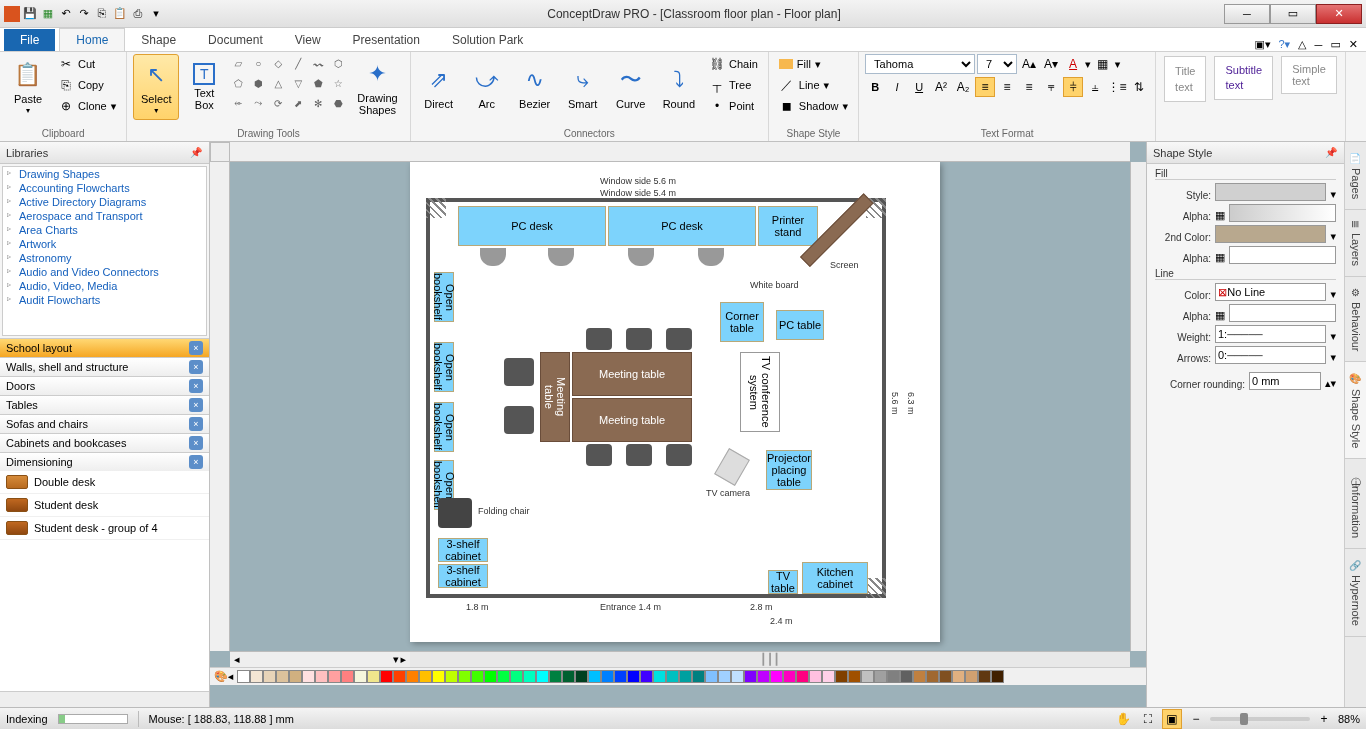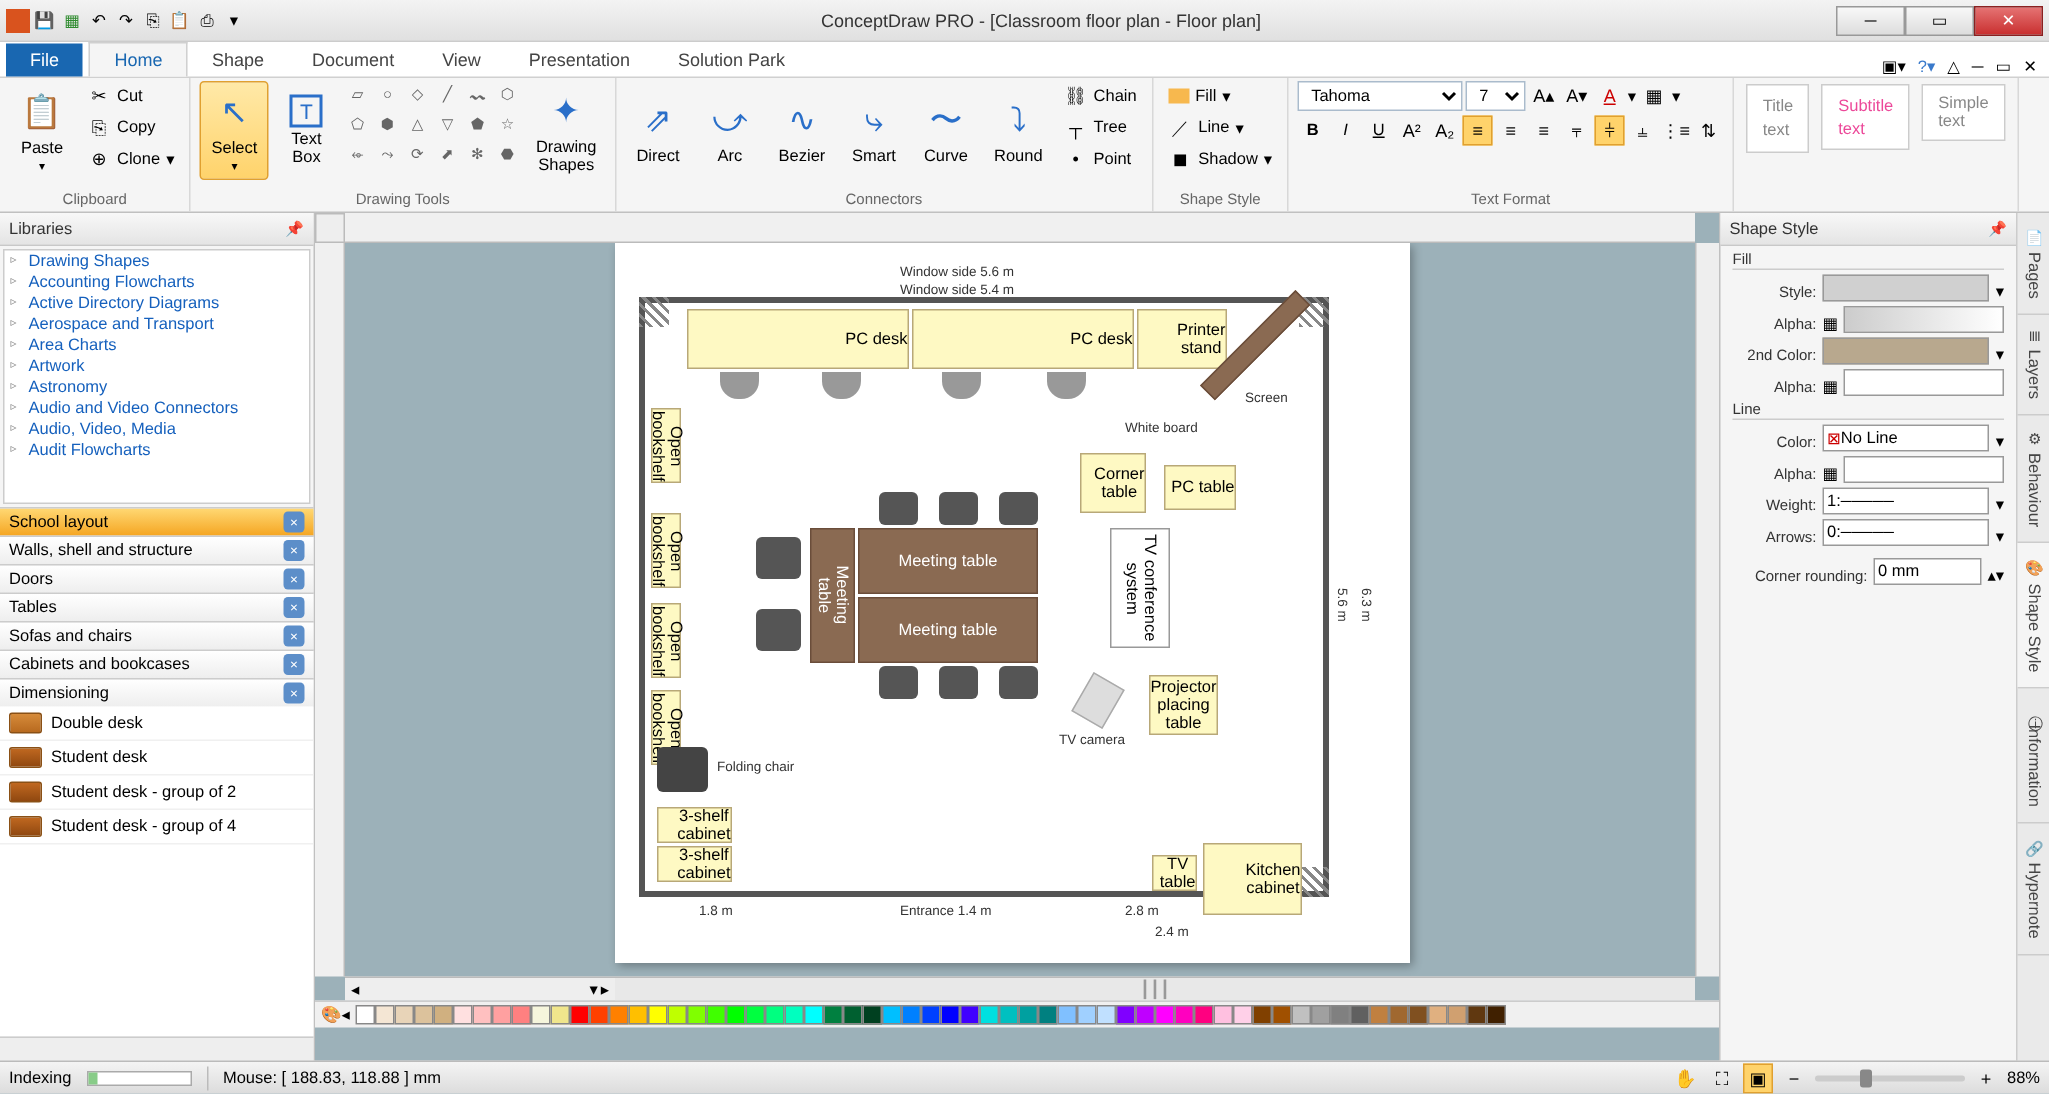--- a/index.html
+++ b/index.html
@@ -57,21 +57,21 @@
 
 .canvas-area { flex:1; display:flex; flex-direction:column; background:#9cb1b9; position:relative; }
 .rulers-corner { position:absolute; top:0; left:0; width:20px; height:20px; background:#eee; border:1px solid #bbb; z-index:2; }
 .ruler-h { position:absolute; top:0; left:20px; right:16px; height:20px; background:#f0f0f0; border-bottom:1px solid #bbb; z-index:2; }
 .ruler-v { position:absolute; top:20px; left:0; width:20px; bottom:56px; background:#f0f0f0; border-right:1px solid #bbb; z-index:2; }
 .canvas-scroll { position:absolute; top:20px; left:20px; right:16px; bottom:56px; overflow:hidden; }
 .page { position:absolute; left:180px; top:0; width:530px; height:480px; background:#fff; box-shadow:2px 2px 6px rgba(0,0,0,.3); }
 .floor { position:absolute; left:16px; top:36px; width:460px; height:400px; border:4px solid #555; background:#fff; }
 .fp-label { position:absolute; font-size:9px; color:#333; white-space:nowrap; }
 .fp-obj { position:absolute; font-size:8px; display:flex; align-items:center; justify-content:center; text-align:center; }
-.desk { background:#fef9c3; border:1px solid #b8a878;justify-content:flex-end; }
+.desk { background:#7dd3fc; border:1px solid #b8a878; }
 .brown { background:#8a6a52; border:1px solid #6a4d3a; color:#fff; }
 .grey { background:#ddd; border:1px solid #aaa; }
 .vscroll { position:absolute; top:20px; right:0; width:16px; bottom:56px; background:#eee; border-left:1px solid #bbb; }
 .tabbar { position:absolute; bottom:40px; left:20px; right:16px; height:16px; background:#eee; border-top:1px solid #bbb; display:flex; }
 .hscroll2 { flex:1; background:#e8e8e8; display:flex; align-items:center; }
 .palette-row { position:absolute; bottom:22px; left:0; right:0; height:18px; background:#f0f0f0; border-top:1px solid #ccc; display:flex; align-items:center; padding-left:4px; gap:0; }
 .sw { width:13px; height:13px; border:1px solid #888; cursor:pointer; }
 
 .right-panel { width:220px; background:#f5f5f5; border-left:1px solid #c0c0c0; display:flex; }
 .side-tabs { width:22px; background:#eaeaea; border-left:1px solid #ccc; display:flex; flex-direction:column; }
@@ -275,21 +275,21 @@
         <span class="fmt-btn">⋮≡</span>
         <span class="fmt-btn">⇅</span>
       </div>
     </div>
     <div class="group-label">Text Format</div>
   </div>
   <div class="group">
     <div class="group-body">
       <div class="style-box" style="font-size:14px;color:#888"><span style="white-space:pre">Title
 text</span></div>
-      <div class="style-box" style="font-size:12px;color:#ec4899"><span style="white-space:pre">Subtitle
+      <div class="style-box" style="font-size:12px;color:#4c1d95"><span style="white-space:pre">Subtitle
 text</span></div>
       <div class="style-box" style="font-size:11px;color:#888"><span style="white-space:pre">Simple
 text</span></div>
     </div>
   </div>
 </div>
 
 <div class="workspace">
 
   <div class="left-panel">
@@ -341,24 +341,20 @@
       <div class="shape-item">
           <div class="shape-ico"></div>
           <span>Double desk</span>
         </div>
       <div class="shape-item">
           <div class="shape-ico" style="background:linear-gradient(#c06820,#904810)"></div>
           <span>Student desk</span>
         </div>
       <div class="shape-item">
           <div class="shape-ico" style="background:linear-gradient(#c06820,#904810)"></div>
-          <span>Student desk - group of 2</span>
-        </div>
-      <div class="shape-item">
-          <div class="shape-ico" style="background:linear-gradient(#c06820,#904810)"></div>
           <span>Student desk - group of 4</span>
         </div>
     </div>
     <div class="hscroll"></div>
   </div>
 
   <div class="canvas-area">
     <div class="rulers-corner"></div>
     <div class="ruler-h"></div>
     <div class="ruler-v"></div>
@@ -437,21 +433,21 @@
 
           <div class="fp-obj" style="left:8px;top:296px;width:34px;height:30px;background:#444;border-radius:4px"></div>
           <div class="fp-label" style="left:48px;top:304px">Folding chair</div>
 
           <div class="fp-obj desk" style="left:8px;top:336px;width:50px;height:24px;white-space:pre;font-size:7px"><span>3-shelf
 cabinet</span></div>
           <div class="fp-obj desk" style="left:8px;top:362px;width:50px;height:24px;white-space:pre;font-size:7px"><span>3-shelf
 cabinet</span></div>
           <div class="fp-obj desk" style="left:338px;top:368px;width:30px;height:24px;white-space:pre;font-size:7px"><span>TV
 table</span></div>
-          <div class="fp-obj desk" style="left:372px;top:360px;width:66px;height:48px;white-space:pre;font-size:8px"><span>Kitchen
+          <div class="fp-obj desk" style="left:372px;top:360px;width:66px;height:32px;white-space:pre;font-size:8px"><span>Kitchen
 cabinet</span></div>
         </div>
 
         <div class="fp-label" style="top:440px;left:56px">1.8 m</div>
         <div class="fp-label" style="top:440px;left:190px">Entrance 1.4 m</div>
         <div class="fp-label" style="top:440px;left:340px">2.8 m</div>
         <div class="fp-label" style="top:454px;left:360px">2.4 m</div>
         <div class="fp-label" style="top:230px;left:480px;writing-mode:vertical-rl">5.6 m</div>
         <div class="fp-label" style="top:230px;left:496px;writing-mode:vertical-rl">6.3 m</div>
       </div>

